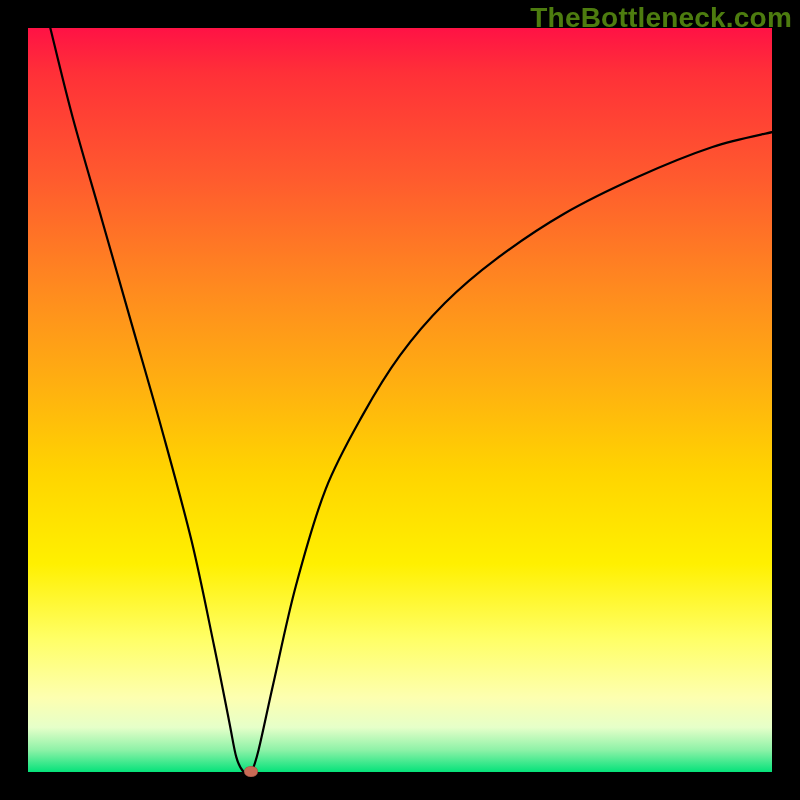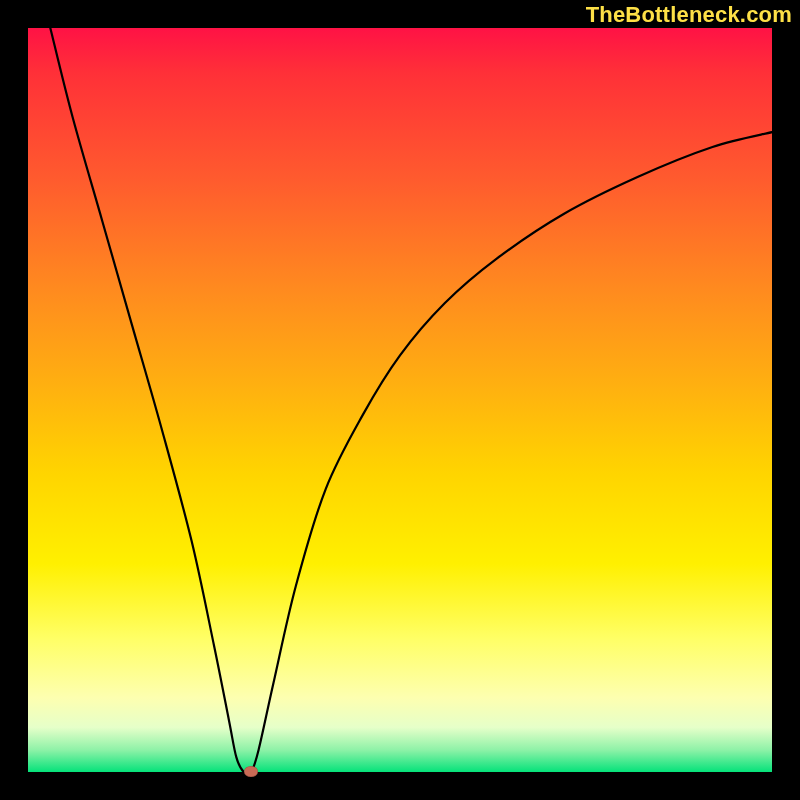--- a/index.html
+++ b/index.html
@@ -8,23 +8,23 @@
     position: relative;
     width: 800px;
     height: 800px;
     background: #000;
   }
   .watermark {
     position: absolute;
     top: 2px;
     right: 8px;
     font-family: Arial, Helvetica, sans-serif;
-    font-size: 22px;
+    font-size: 28px;
     font-weight: 600;
-    color: #fde047;
+    color: #4d7c0f;
     letter-spacing: 0.2px;
   }
   .plot-area {
     position: absolute;
     left: 28px;
     top: 28px;
     width: 744px;
     height: 744px;
     
     background: linear-gradient(to bottom,

